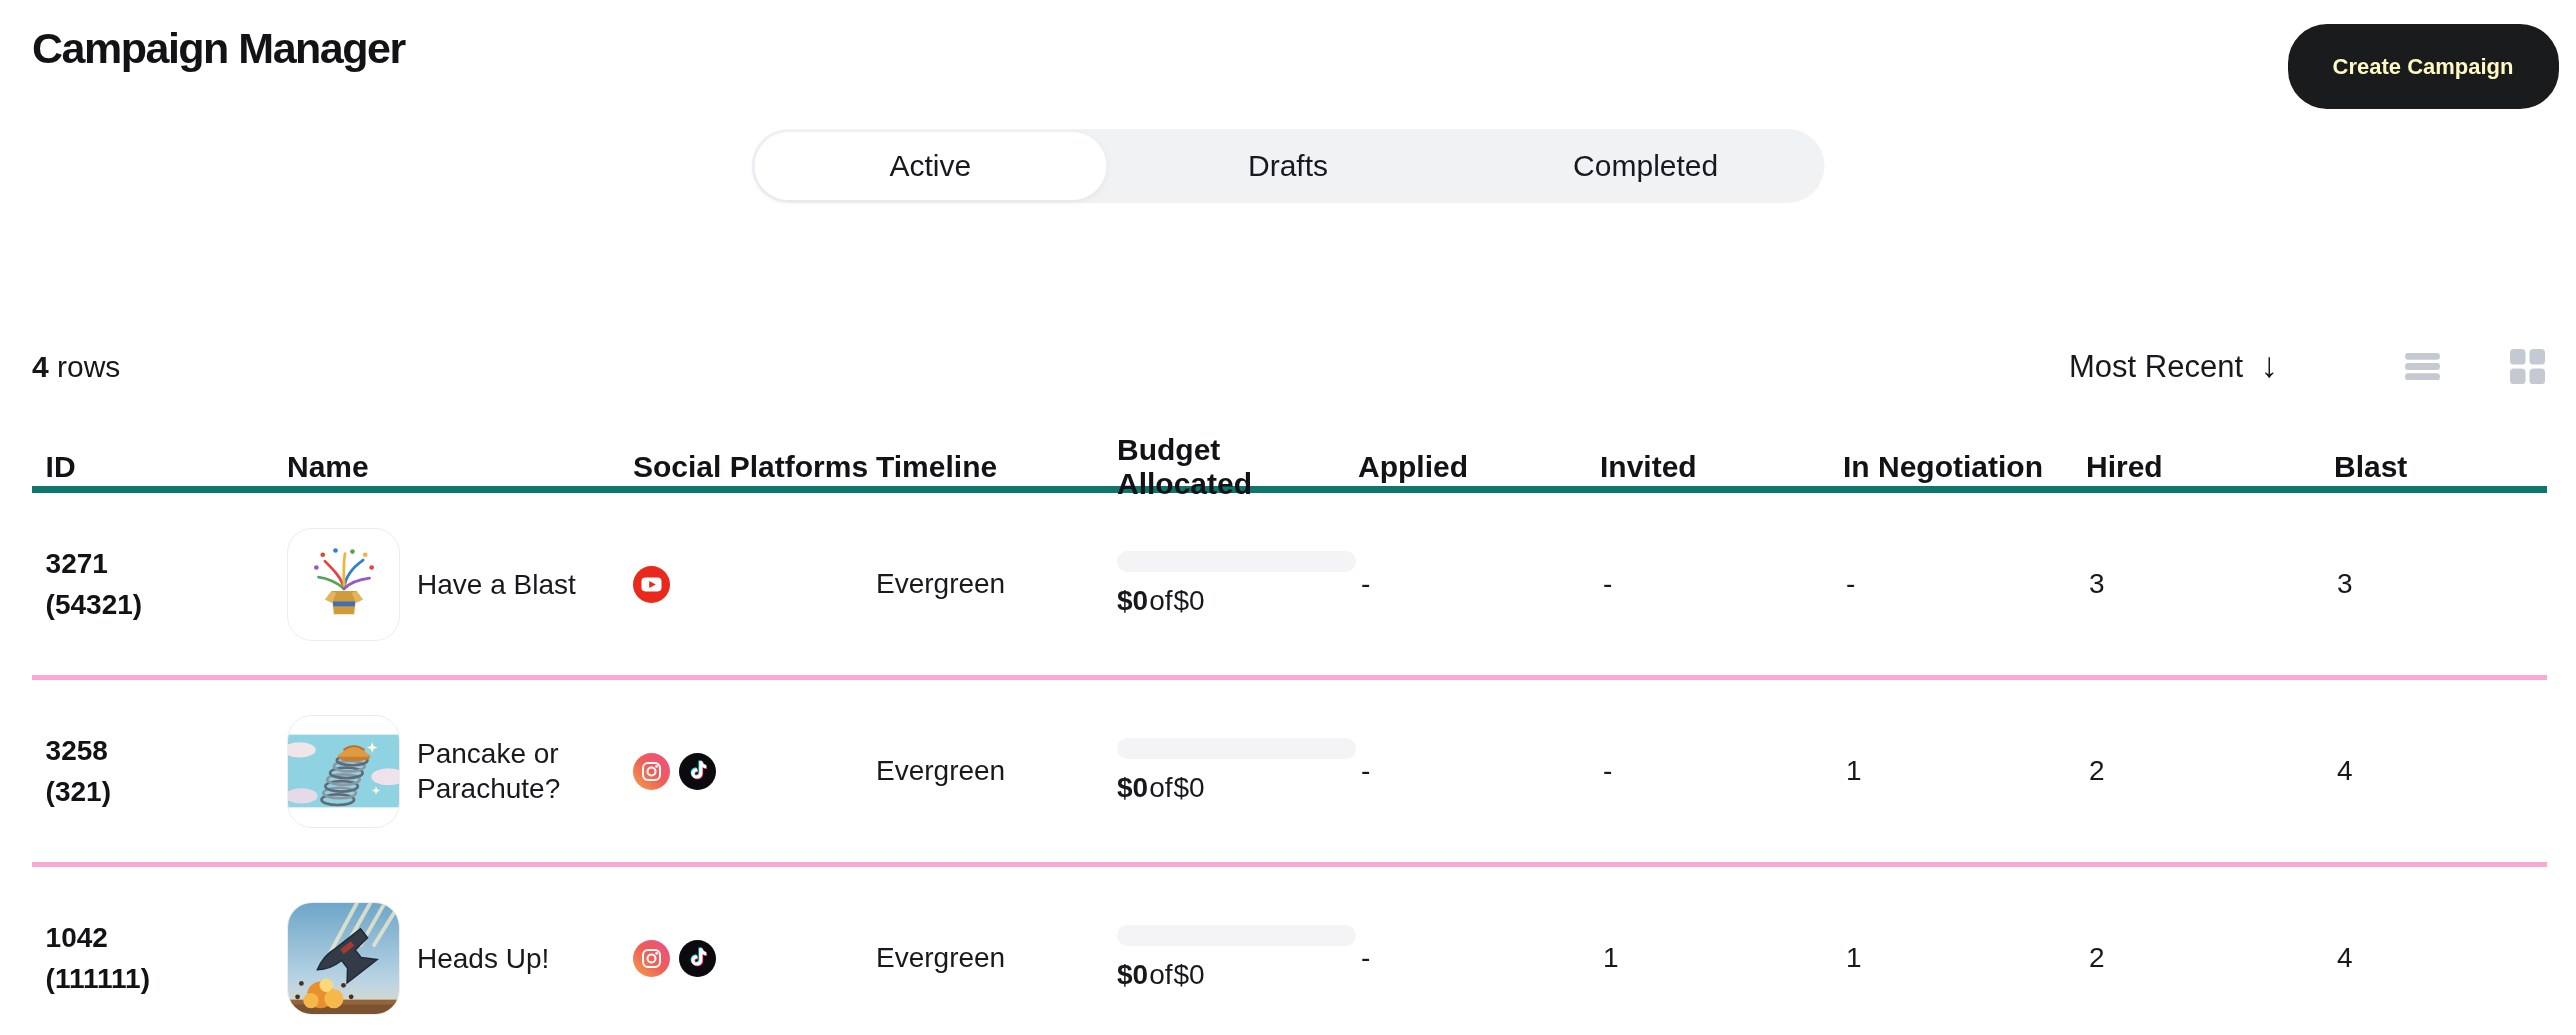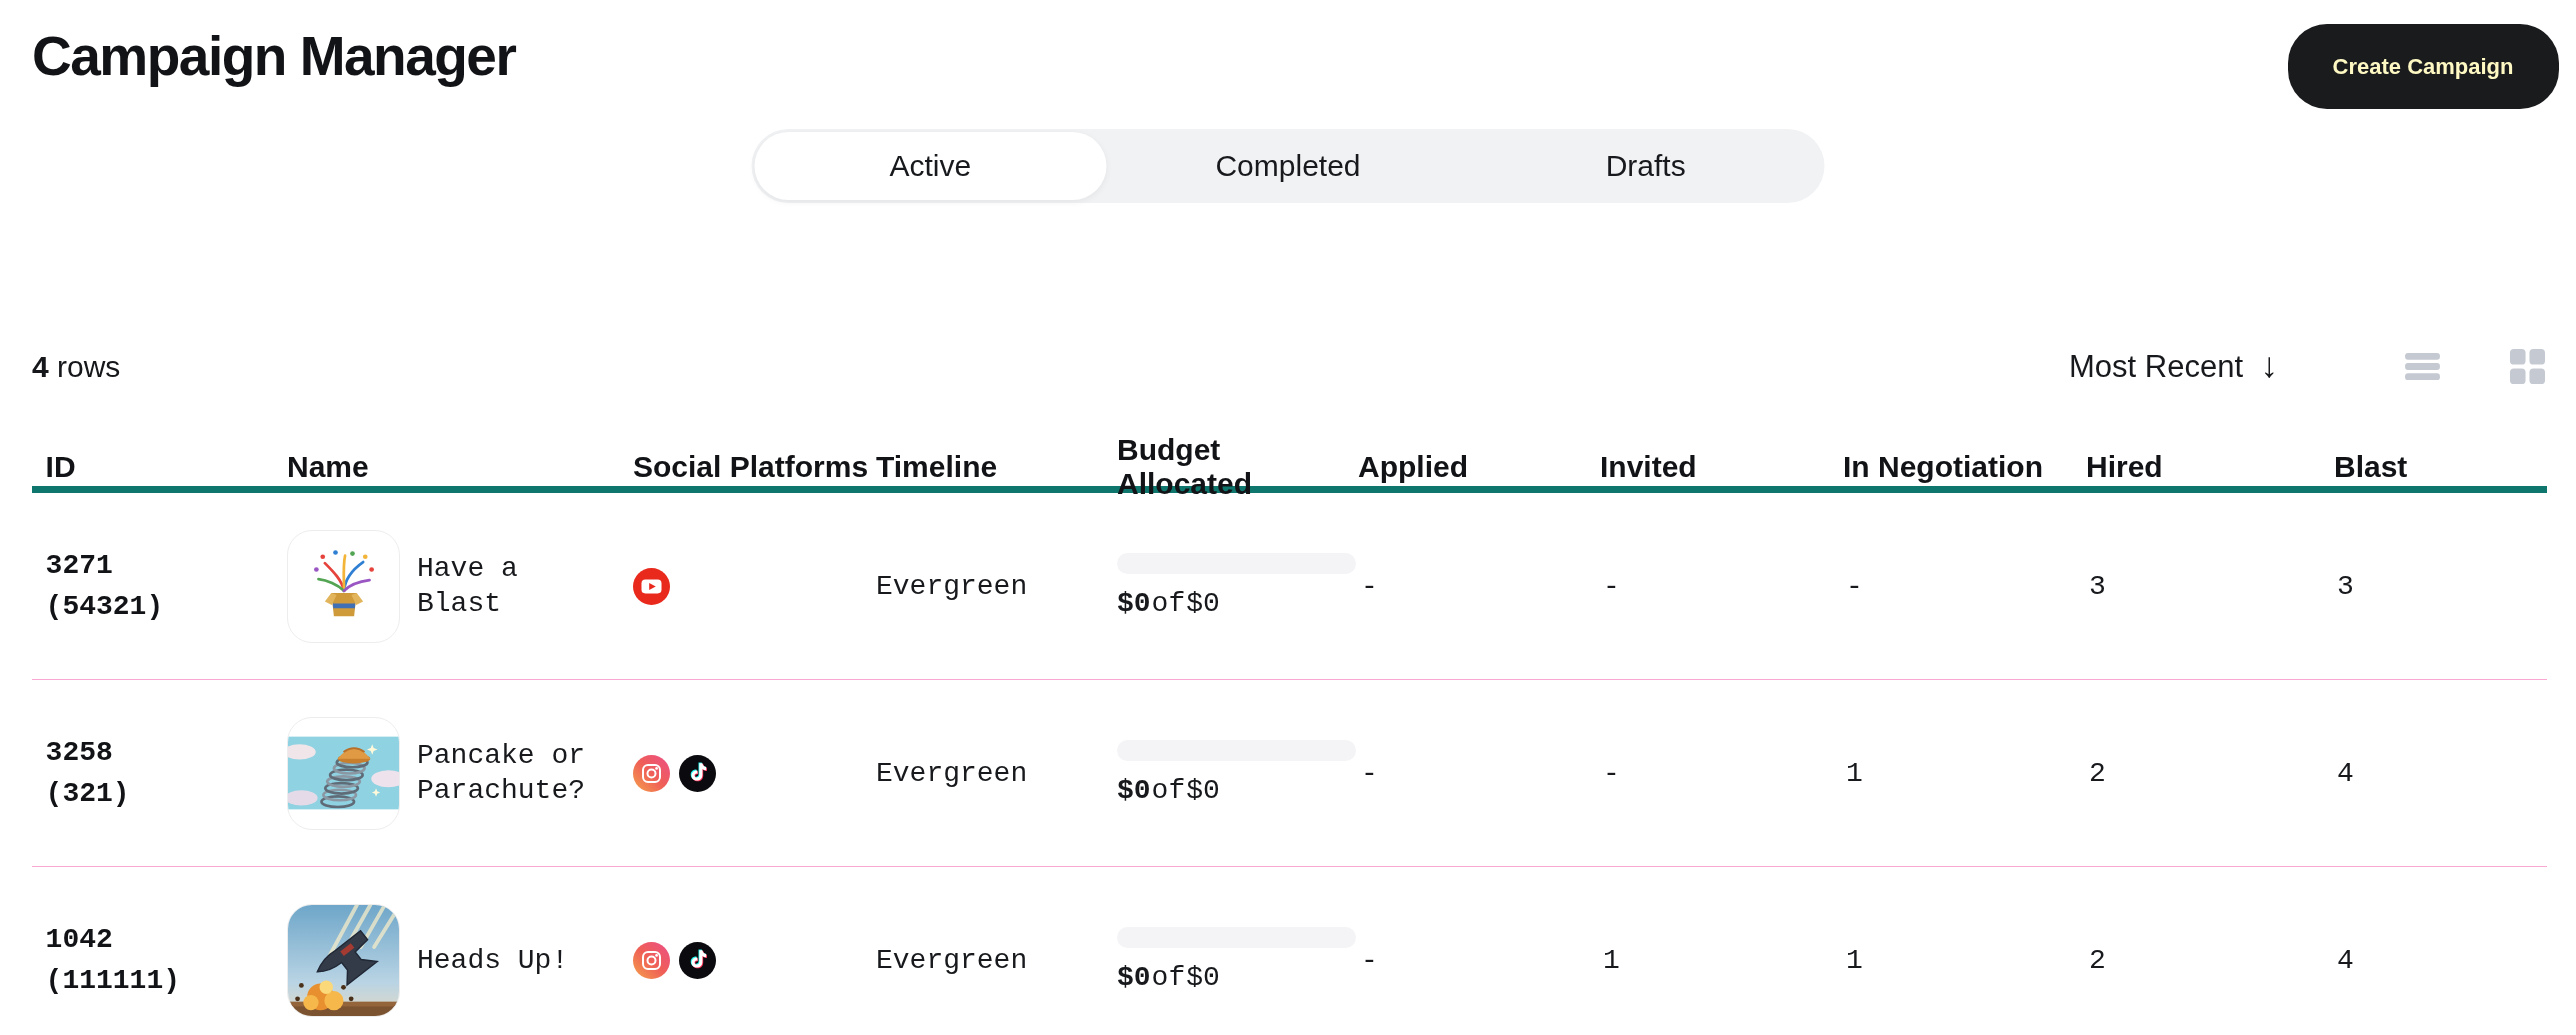--- a/index.html
+++ b/index.html
@@ -8,21 +8,21 @@
     font-family:"Liberation Sans","DejaVu Sans",sans-serif;
     color:#15171a;
     width:2576px; height:1036px;
     position:relative; overflow:hidden;
   }
   .stage { position:absolute; inset:0; }
 
   
   .page-title {
     position:absolute; left:32px; top:24px;
-    font-size:55px; font-weight:700; letter-spacing:-1.5px; color:#121316;
+    font-size:43px; font-weight:700; letter-spacing:-1.5px; color:#121316;
   }
   .create-btn {
     position:absolute; right:17.5px; top:24px; height:85px;
     background:#1a1b1d; color:#fef9c3; border:none; border-radius:39px;
     font-family:inherit; font-size:22px; font-weight:700;
     padding:0 45px; display:flex; align-items:center; cursor:pointer;
   }
 
   
   .tabs {
@@ -59,21 +59,21 @@
   
   .table { position:absolute; top:433px; left:32px; right:29px; }
   .grid-cols {
     display:grid;
     grid-template-columns:255px 346px 243px 241px 241px 242px 243px 243px 248px 1fr;
   }
   .thead { height:60px; align-items:center; border-bottom:7px solid #0f766e; }
   .th { font-size:30px; font-weight:700; color:#121316; }
   .th:first-child { padding-left:13.6px; }
 
-  .trow { height:187px; align-items:center; border-bottom:1px solid #f9a8d4; cursor:pointer;font-family:Liberation Mono, monospace; }
+  .trow { height:187px; align-items:center; border-bottom:5px solid #f9a8d4; cursor:pointer; }
   .td { font-size:28px; color:#17191c; }
   .cell-id { padding-left:13.6px; font-weight:700; line-height:41px; font-size:28px; color:#121316; }
   .cell-id span { display:block; }
   .cell-name { display:flex; align-items:center; }
   .thumb {
     width:113px; height:113px; border-radius:25px; border:1px solid #ededee;
     background:#ffffff; overflow:hidden; flex:0 0 auto;
     display:flex; align-items:center; justify-content:center;
   }
   .name-label { margin-left:17px; font-size:28px; line-height:35px; max-width:177px; }
@@ -91,22 +91,22 @@
 <body>
 
 <div class="stage">
 
   <div class="page-title">Campaign Manager</div>
   <button class="create-btn">Create Campaign</button>
 
   <div class="tabs">
     <div class="tab-pill"></div>
     <div class="tab">Active</div>
+    <div class="tab">Drafts</div>
     <div class="tab">Completed</div>
-    <div class="tab">Drafts</div>
   </div>
 
   <div class="toolbar">
     <div class="row-count"><b>4</b><span> rows</span></div>
     <div class="toolbar-right">
       <div class="sort-control">
         <span class="sort-label">Most Recent</span>
         <span class="sort-arrow">↓</span>
       </div>
       <button class="view-btn list">

